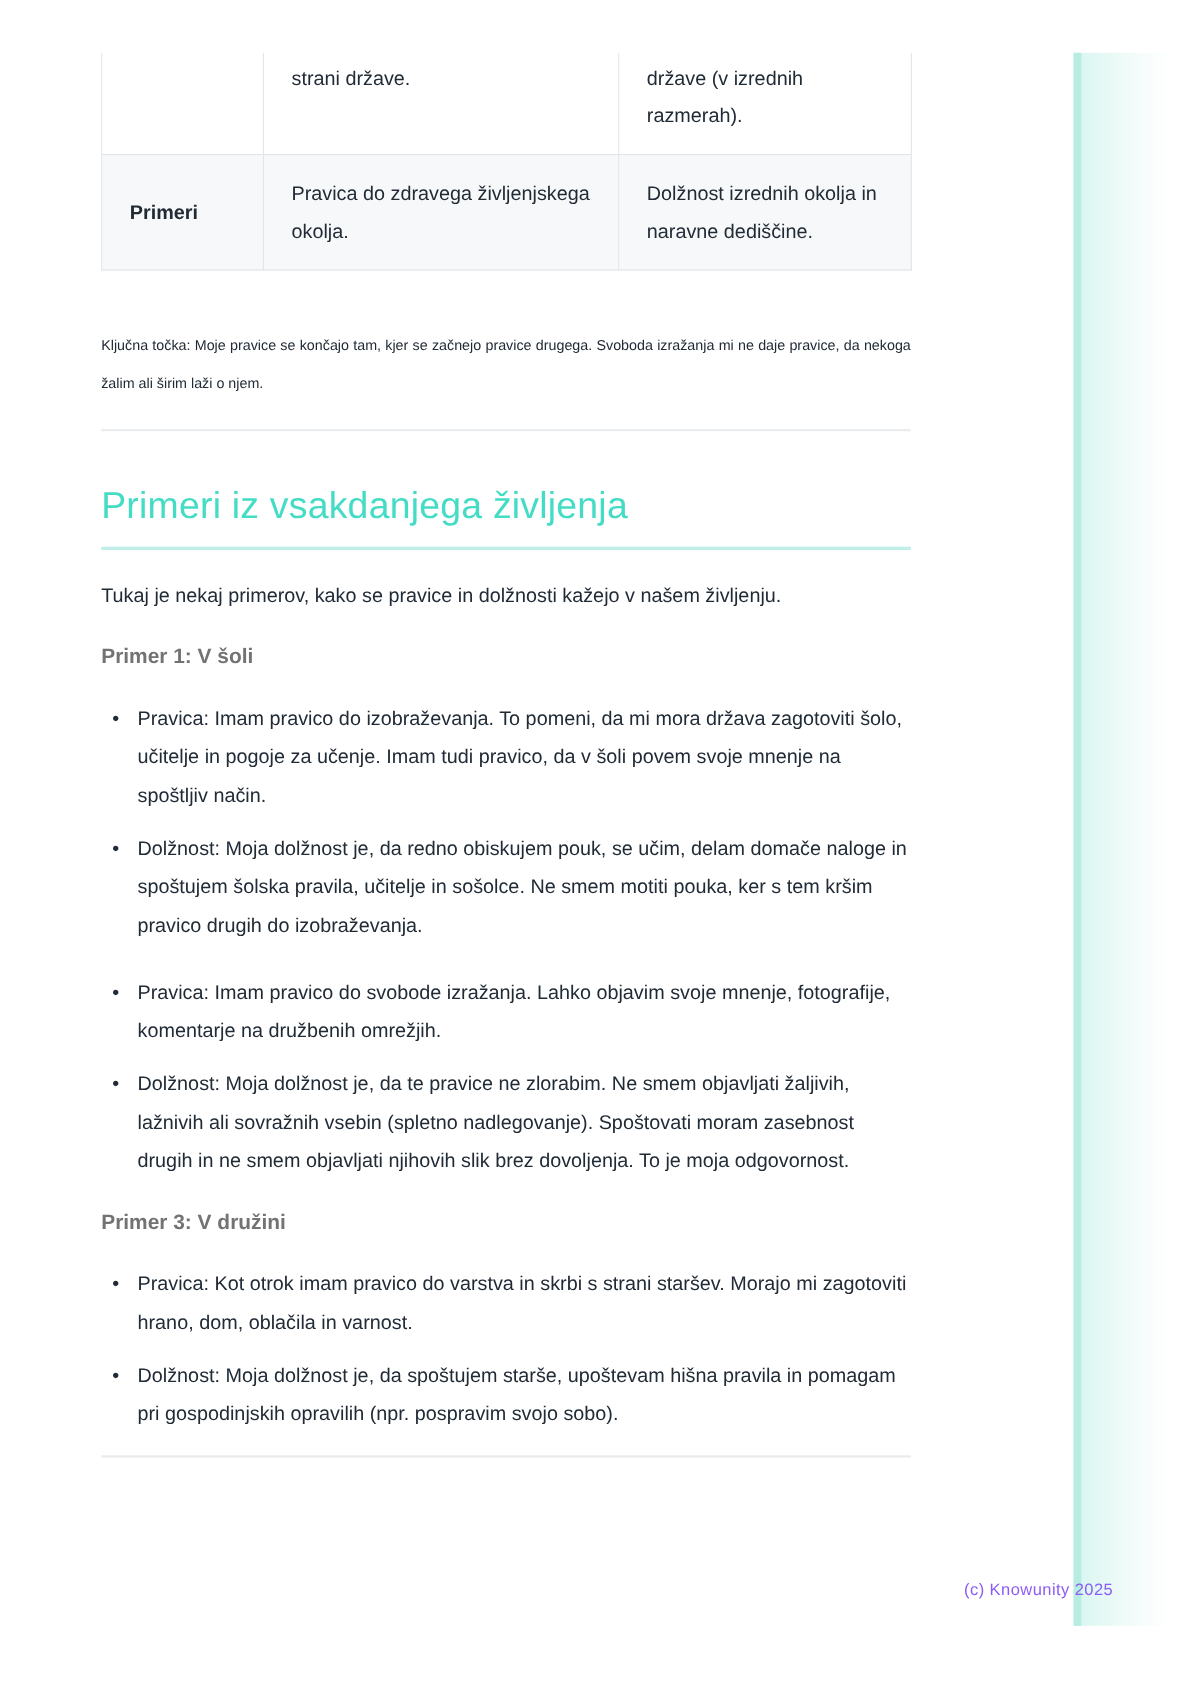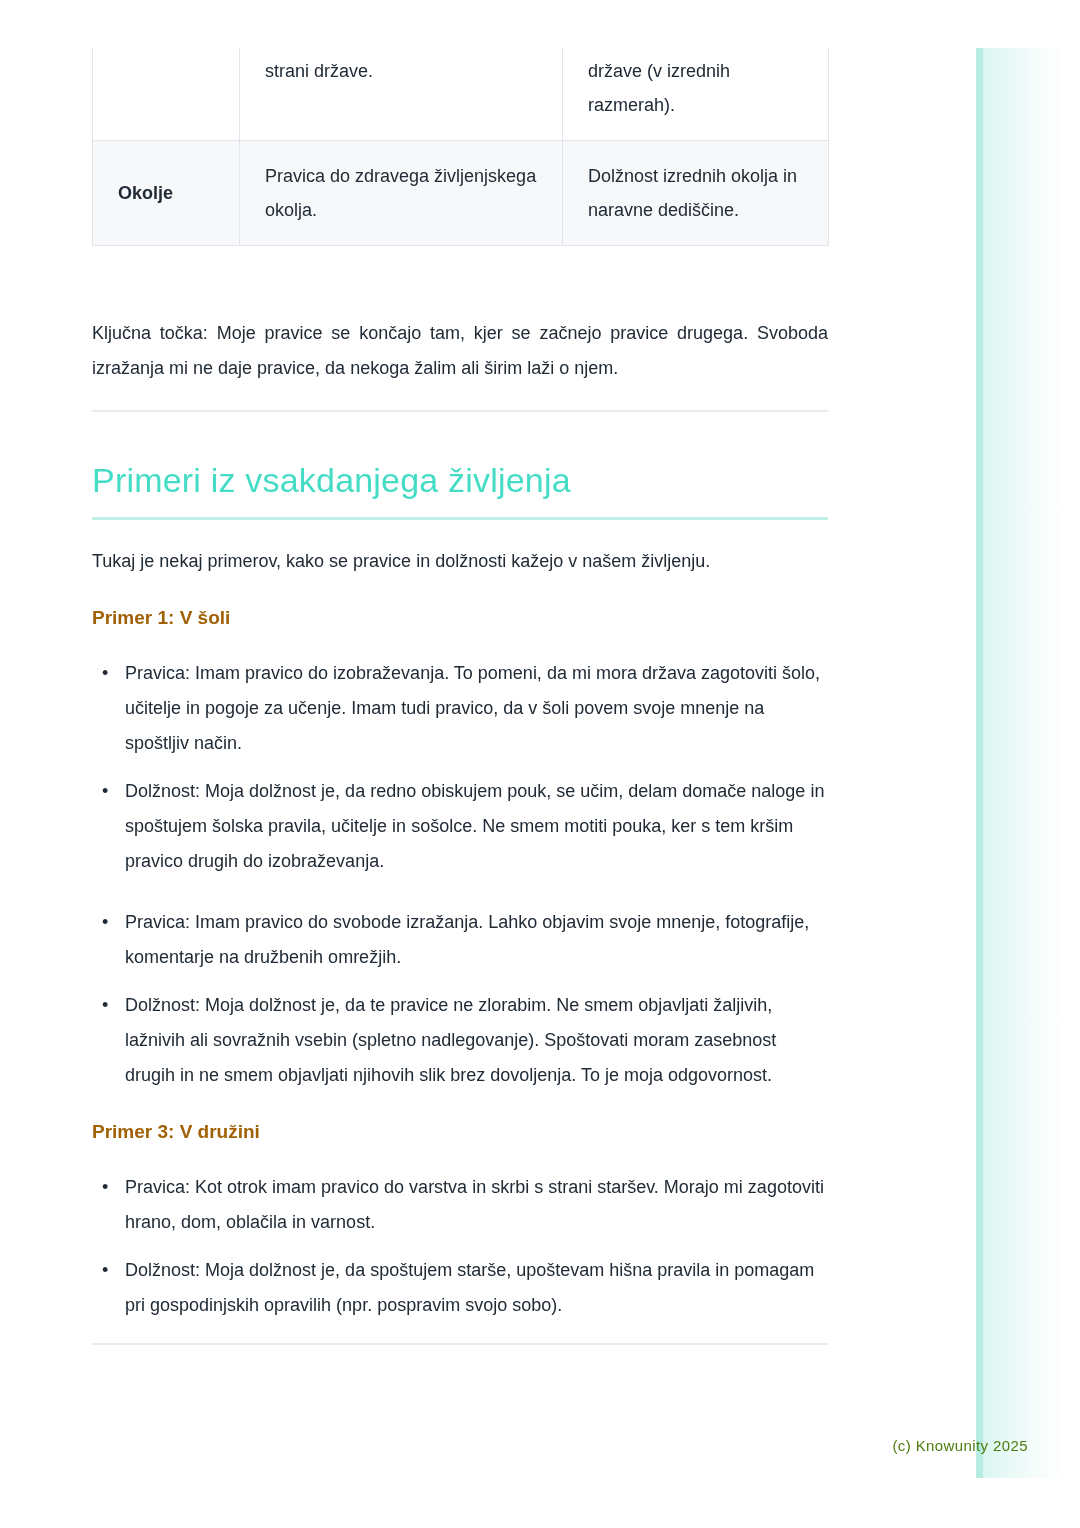--- a/index.html
+++ b/index.html
@@ -54,22 +54,22 @@
   .rights-table tr.clipped td {
     border-top: none;
     vertical-align: top;
     padding-top: 6px;
     height: 84px;
   }
   .rights-table tr.alt td { background: #f7f8f9; }
   .rights-table td.rowhead { font-weight: bold; }
 
   .key-point {
-    margin-top: 70px;
-    font-size: 18px;
+    margin-top: 50px;
+    font-size: 13px;
     line-height: 35px;
     text-align: justify;
   }
 
   .divider {
     margin-top: 24px;
     height: 2px;
     background: #e9ecef;
   }
 
@@ -88,21 +88,21 @@
     margin-top: 24px;
     font-size: 18px;
     line-height: 35px;
   }
 
   h3.example-heading {
     margin-top: 27px;
     font-size: 19px;
     line-height: 24px;
     font-weight: bold;
-    color: #a16207;
+    color: #737373;
   }
 
   ul.example-list {
     list-style: none;
     margin-top: 26px;
   }
   ul.example-list li {
     position: relative;
     padding-left: 33px;
     font-size: 18px;
@@ -117,24 +117,24 @@
     line-height: 35px;
     color: #212b36;
   }
   ul.example-list li strong { font-weight: normal; }
 
   .bottom-divider { margin-top: 20px; }
 
   .copyright {
     position: absolute;
     top: 1437px;
-    right: 52px;
+    right: 68px;
     font-size: 15px;
     letter-spacing: 0.4px;
-    color: #4d7c0f;
+    color: #8b5cf6;
   }
 </style>
 </head>
 <body>
 
 <div class="side-rail">
   <div class="bar"></div>
 </div>
 
 <div class="content">
@@ -145,21 +145,21 @@
         <col class="c2">
         <col class="c3">
       </colgroup>
     <tbody>
       <tr class="clipped">
         <td class="rowhead"></td>
         <td>strani države.</td>
         <td>države (v izrednih razmerah).</td>
       </tr>
       <tr class="alt">
-        <td class="rowhead">Okolje</td>
+        <td class="rowhead">Primeri</td>
         <td>Pravica do zdravega življenjskega okolja.</td>
         <td>Dolžnost izrednih okolja in naravne dediščine.</td>
       </tr>
     </tbody>
   </table>
 
   <p class="key-point">Ključna točka: Moje pravice se končajo tam, kjer se začnejo pravice drugega. Svoboda izražanja mi ne daje pravice, da nekoga žalim ali širim laži o njem.</p>
 
   <div class="divider"></div>
 

